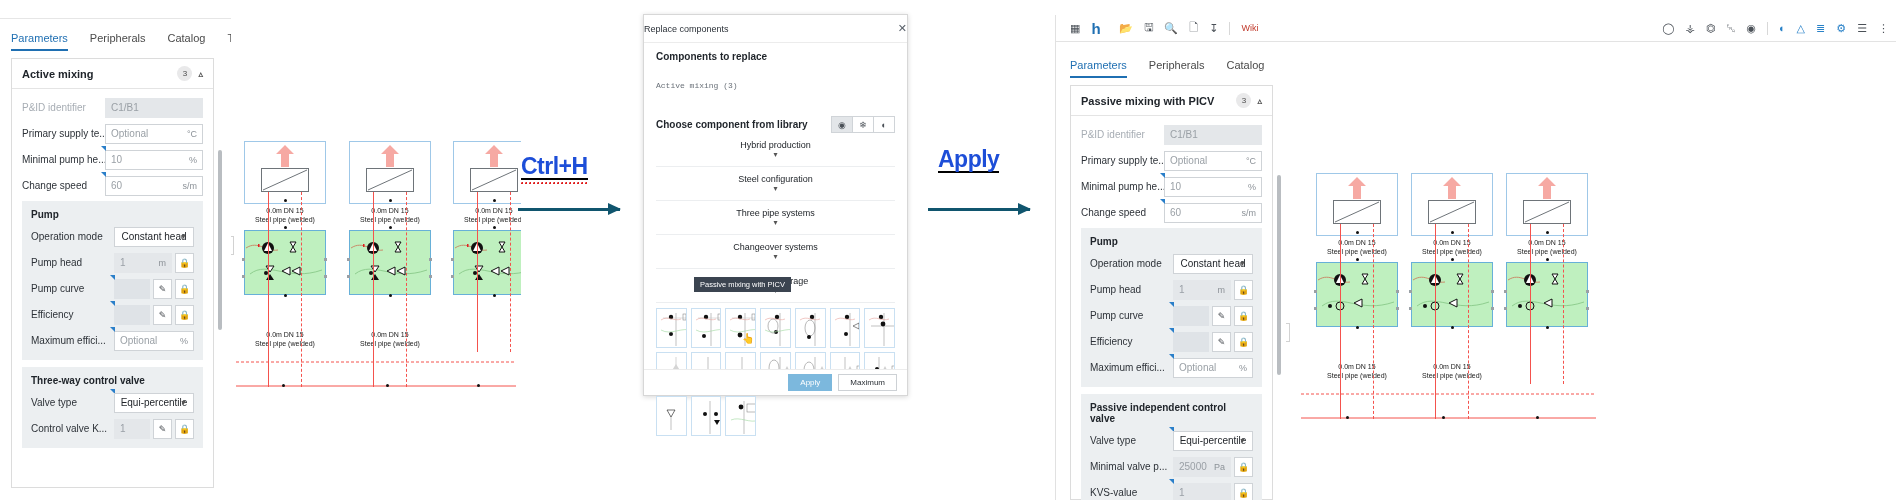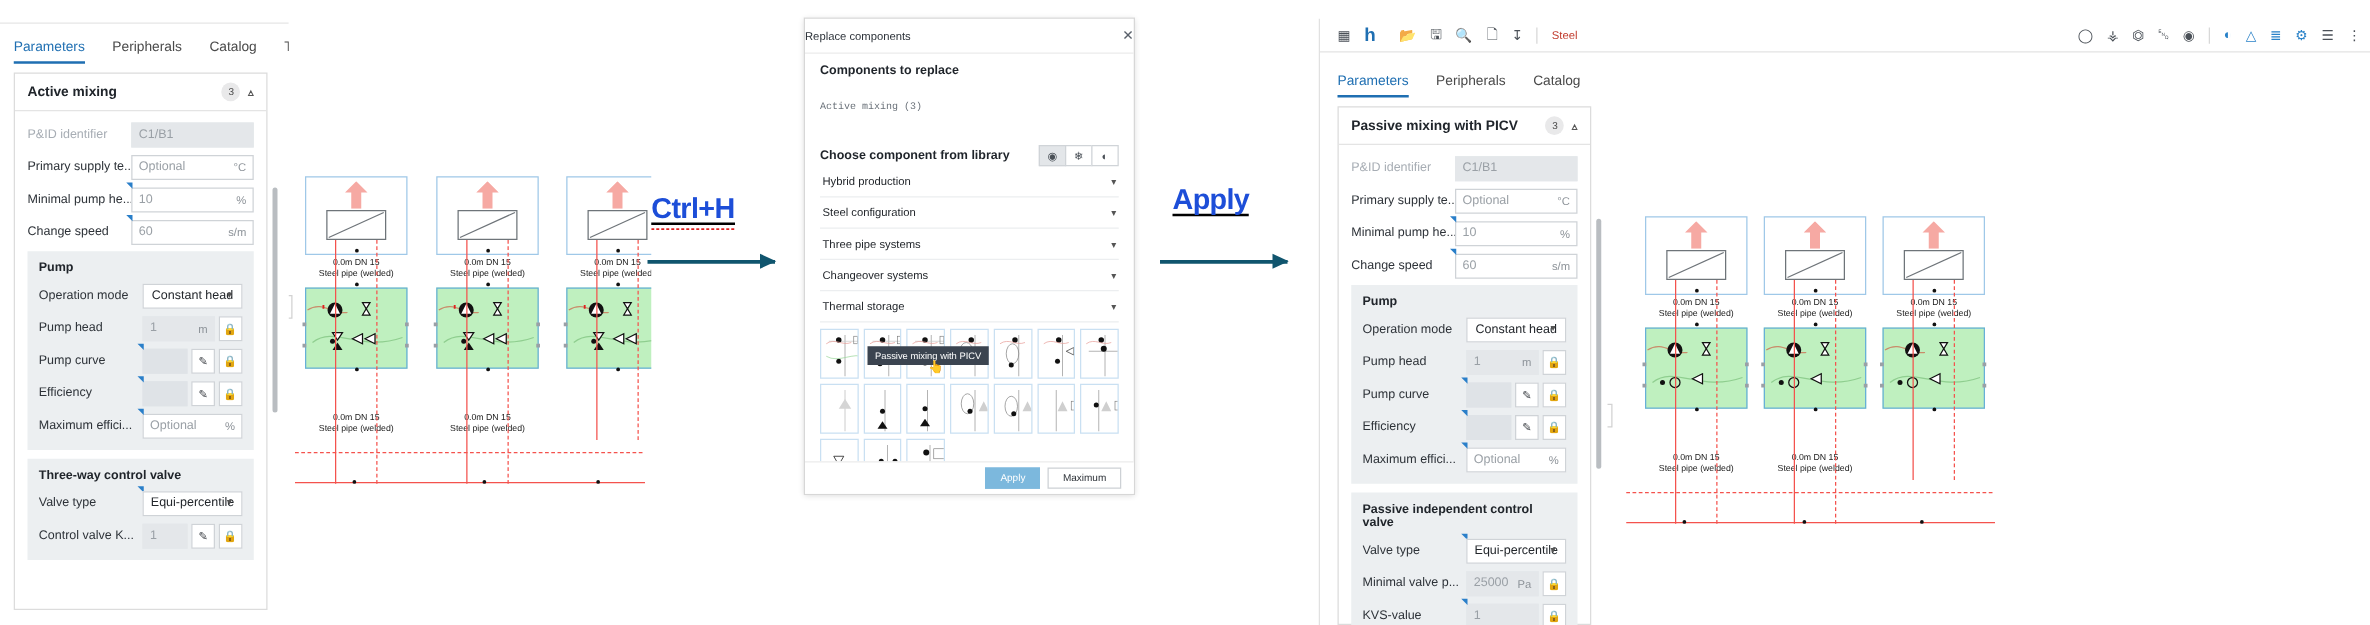--- a/index.html
+++ b/index.html
@@ -118,21 +118,21 @@
   .choose-row { display:flex; align-items:center; justify-content:space-between;
                 margin-top:26px; }
   .choose-lbl { font-size:10px; font-weight:bold; color:#1f242a; }
   .seg { display:flex; }
   .seg .sbtn { width:22px;height:17px; border:1px solid #d0d4d8; background:#fff;
                display:flex;align-items:center;justify-content:center;
                font-size:9px;color:#4a5057; margin-left:-1px; }
   .seg .sbtn.on { background:#e3e6e9; }
   .acc-item { display:flex; align-items:center; justify-content:space-between;
               padding:7px 2px; font-size:9px; color:#22262b;
-              border-bottom:1px solid #eceef0; }
+              border-bottom:1px solid #eceef0;flex-direction:column; }
   .acc-item .ac { font-size:8px; color:#555; }
   .thumbs { display:grid; grid-template-columns:repeat(7, 1fr); gap:4px;
             padding:5px 0 0 0; }
   .thumb { height:40px; border:1px solid #c9e0f2; background:#fff; position:relative; overflow:hidden; }
   .tooltip {
     position:absolute; background:#3b4450; color:#fff; font-size:7.5px;
     padding:3px 6px; white-space:nowrap; z-index:9;
   }
   .cursor-hand { position:absolute; font-size:10px; z-index:10; }
   .modal-foot {
@@ -636,21 +636,21 @@
     <div class="appbar" style="left:0;top:0;width:841px;">
       <span class="left">
         <span class="tb-ico">▦</span>
         <span class="logo-h">h</span>
         <span class="tb-ico" style="margin-left:8px">📂</span>
         <span class="tb-ico">🖫</span>
         <span class="tb-ico">🔍</span>
         <span class="tb-ico">🗋</span>
         <span class="tb-ico">↧</span>
         <span class="vsep"></span>
-        <span class="wiki">Steel</span>
+        <span class="wiki">Wiki</span>
       </span>
       <span class="right">
         <span class="tb-ico">◯</span>
         <span class="tb-ico">⚶</span>
         <span class="tb-ico">⏣</span>
         <span class="tb-ico">␅</span>
         <span class="tb-ico">◉</span>
         <span class="vsep"></span>
         <span class="tb-ico tb-blue">◐</span>
         <span class="tb-ico tb-blue">△</span>

